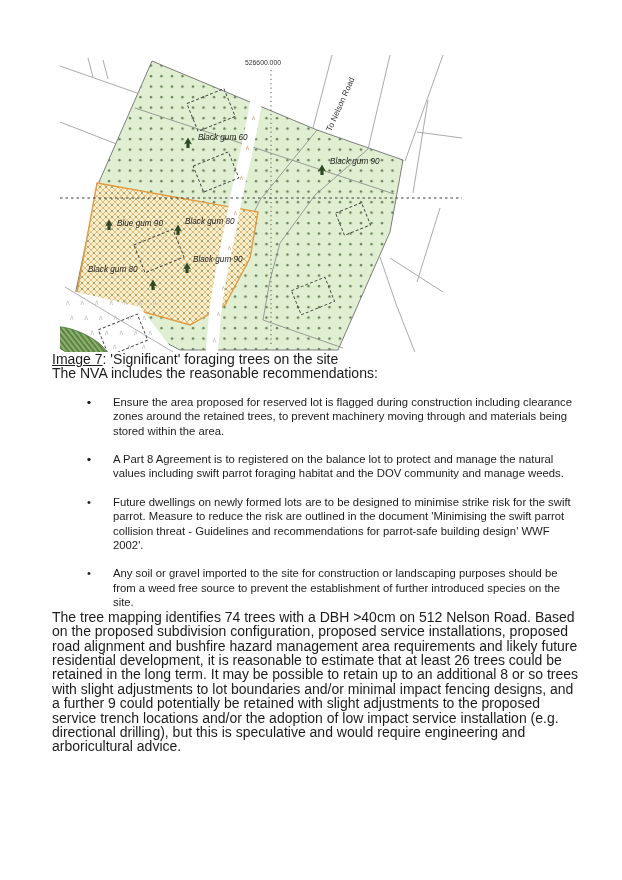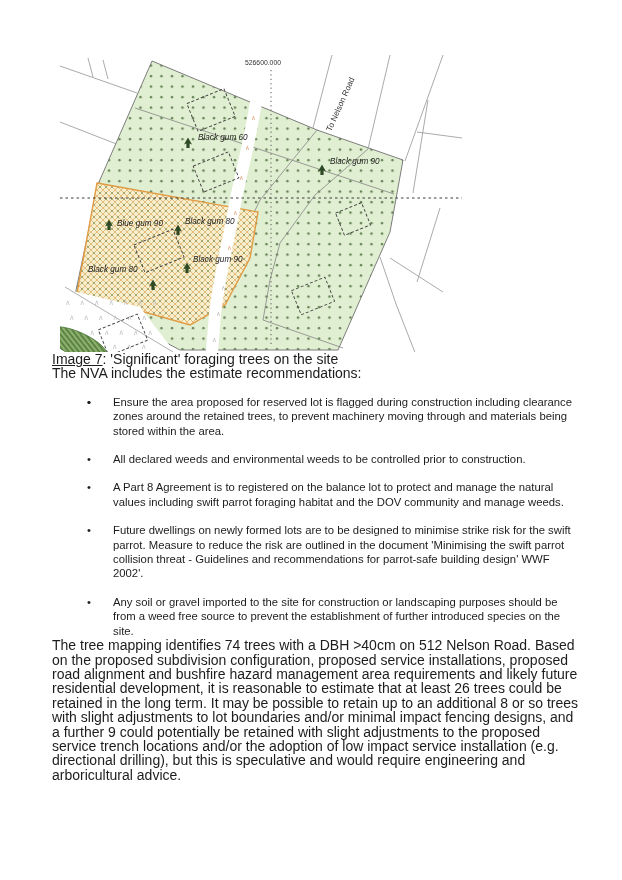--- a/index.html
+++ b/index.html
@@ -131,26 +131,26 @@
         <text class="treelabel" x="100" y="172">Black gum 80</text>
         <text class="treelabel" x="108" y="210">Black gum 90</text>
         <text class="treelabel" x="3" y="220">Black gum 80</text>
       </g>
     </svg>
   </div>
 
   <div class="content">
     <p class="caption"><span class="cap-label">Image 7</span><span>: 'Significant' foraging trees on the site</span></p>
 
-    <p class="intro">The NVA includes the estimate recommendations:</p>
+    <p class="intro">The NVA includes the reasonable recommendations:</p>
 
     <ul class="recs" id="rec-list">
         <li><span class="marker">•</span></li>
         <li><span class="marker">•</span><span>Ensure the area proposed for reserved lot is flagged during construction including clearance zones around the retained trees, to prevent machinery moving through and materials being stored within the area.</span></li>
-        <li><span class="marker">•</span><span>All declared weeds and environmental weeds to be controlled prior to construction.</span></li>
+        <li><span class="marker">•</span></li>
         <li><span class="marker">•</span><span>A Part 8 Agreement is to registered on the balance lot to protect and manage the natural values including swift parrot foraging habitat and the DOV community and manage weeds.</span></li>
         <li><span class="marker">•</span><span>Future dwellings on newly formed lots are to be designed to minimise strike risk for the swift parrot. Measure to reduce the risk are outlined in the document 'Minimising the swift parrot collision threat - Guidelines and recommendations for parrot-safe building design' WWF 2002'.</span></li>
         <li><span class="marker">•</span><span>Any soil or gravel imported to the site for construction or landscaping purposes should be from a weed free source to prevent the establishment of further introduced species on the site.</span></li>
       </ul>
 
     <p class="closing">The tree mapping identifies 74 trees with a DBH &gt;40cm on 512 Nelson Road.  Based on the proposed subdivision configuration, proposed service installations, proposed road alignment and bushfire hazard management area requirements and likely future residential development, it is reasonable to estimate that at least 26 trees could be retained in the long term.  It may be possible to retain up to an additional 8 or so trees with slight adjustments to lot boundaries and/or minimal impact fencing designs, and a further 9 could potentially be retained with slight adjustments to the proposed service trench locations and/or the adoption of low impact service installation (e.g. directional drilling), but this is speculative and would require engineering and arboricultural advice.</p>
   </div>
 
 </div>
 

